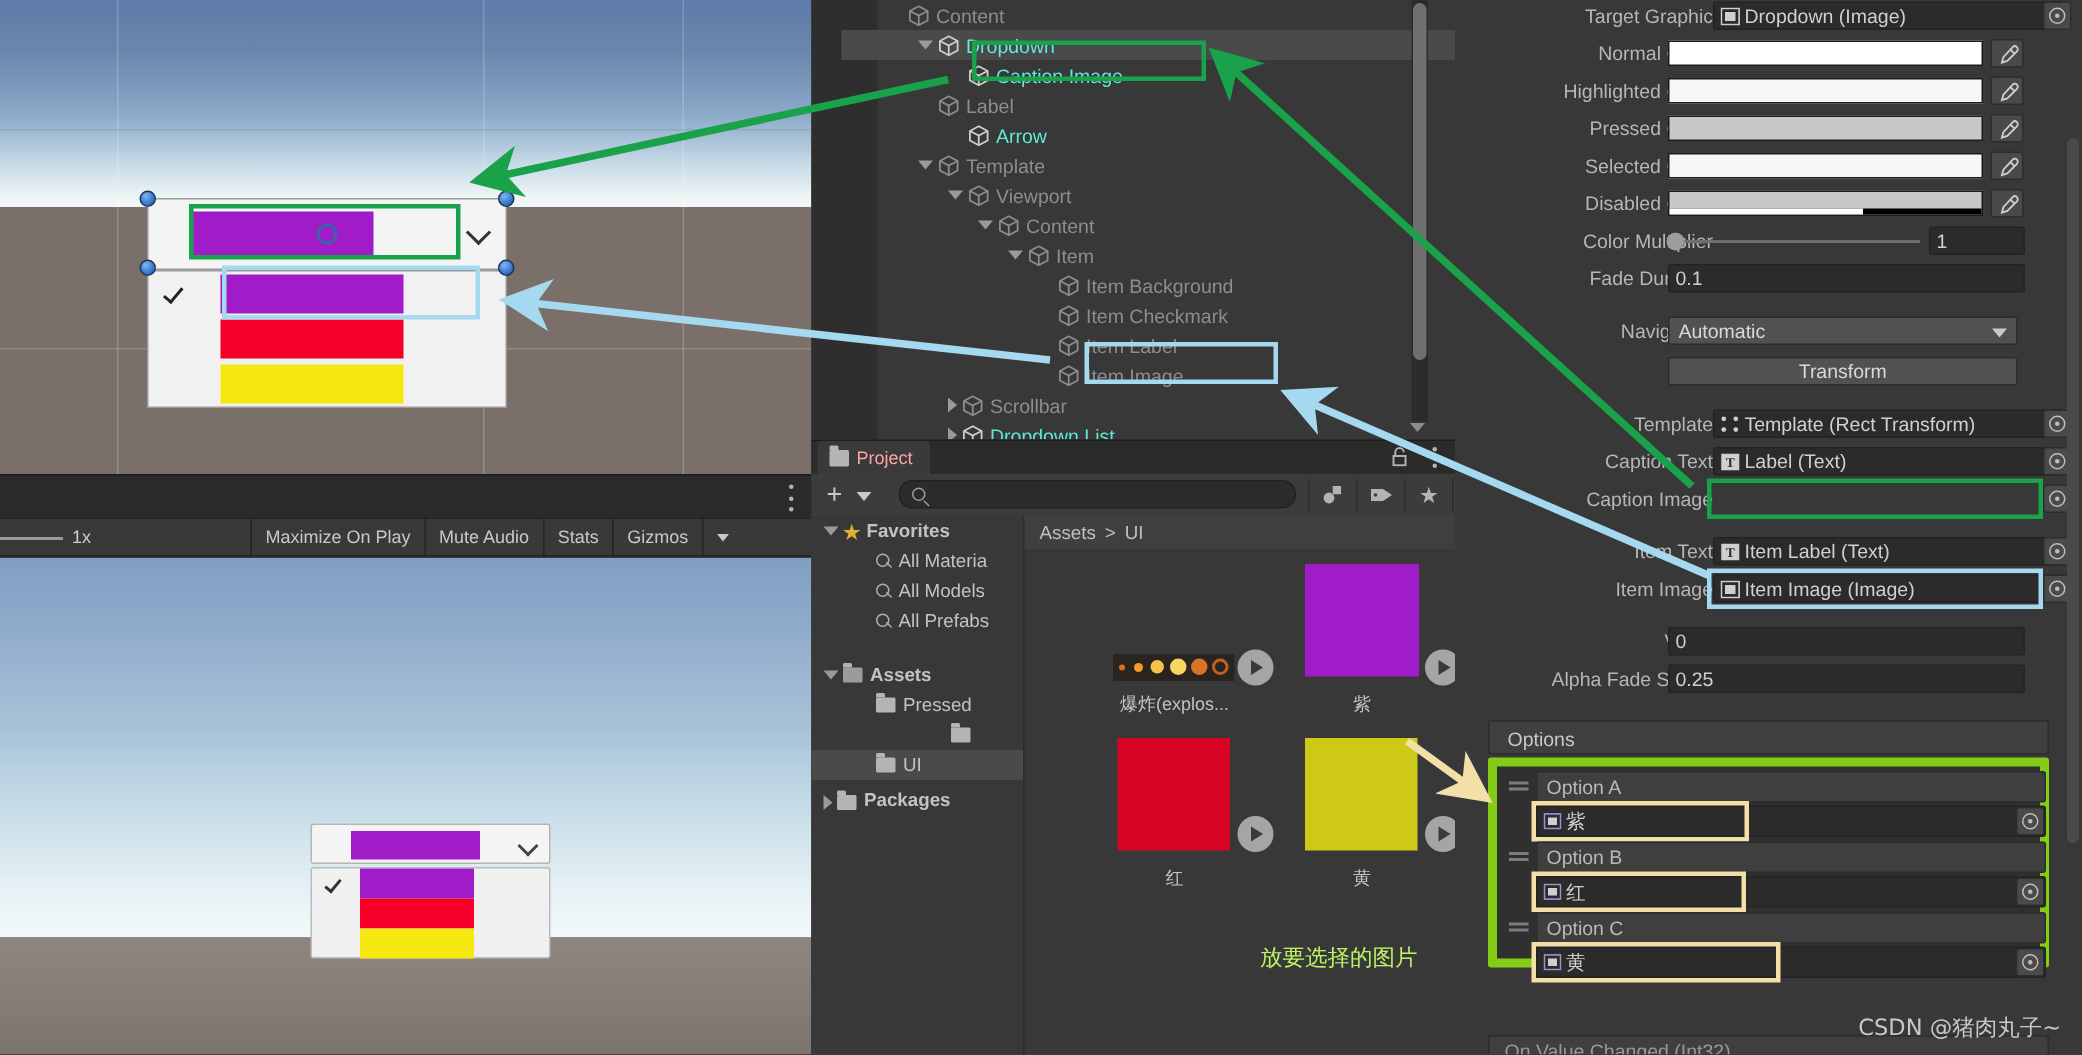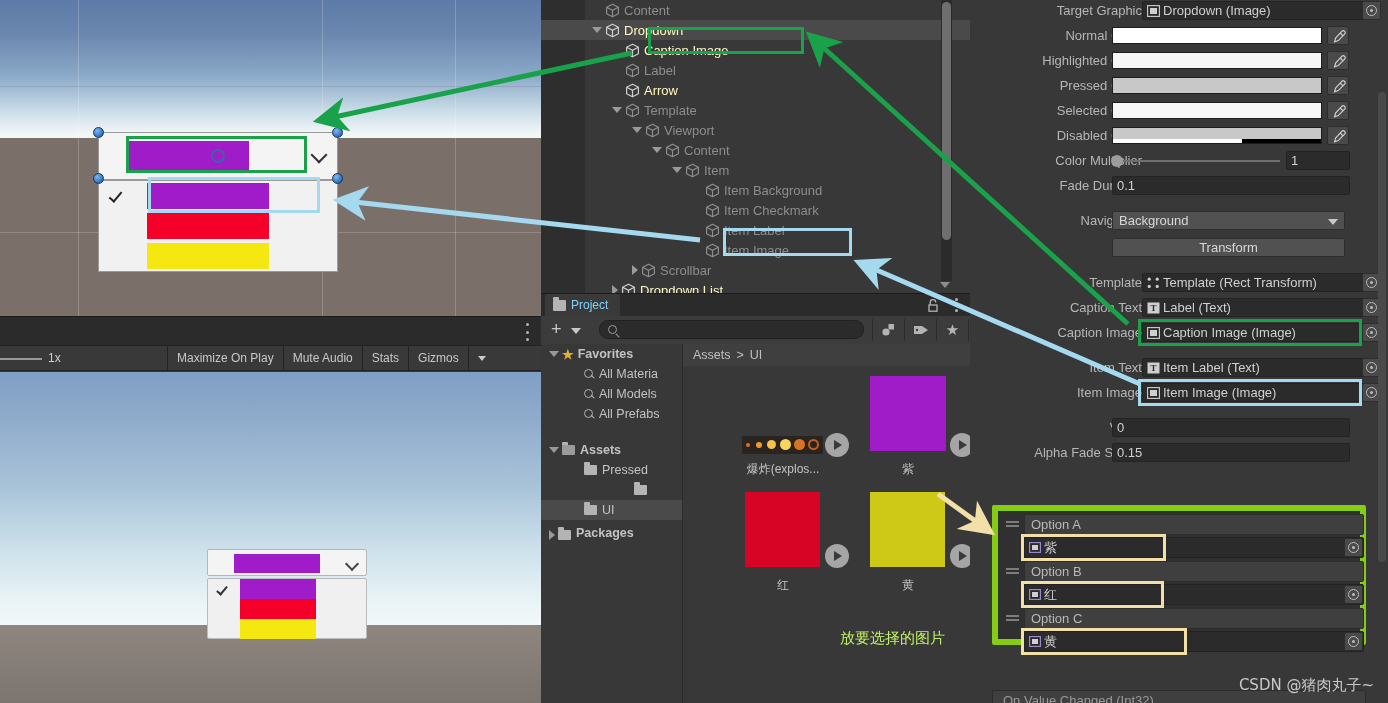--- a/index.html
+++ b/index.html
@@ -157,21 +157,21 @@
   }
   .hier-gutter {
     position: absolute; left: 0; top: 0; width: 44px; height: 293px; background: #2e2e2e;
   }
   .hier-row {
     position: absolute; left: 0; width: 429px; height: 20px;
     display: flex; align-items: center; font-size: 13px; color: #c3c3c3;
   }
   .hier-row.selected { background: #4a4a4a; }
   .hier-row.dim { color: #8d8d8d; }
-  .hier-row.bright { color: #fef9c3; }
+  .hier-row.bright { color: #5eead4; margin-left: 20px; }
   .tri {
     width: 0; height: 0; margin-right: 3px;
     border-left: 5px solid transparent; border-right: 5px solid transparent;
     border-top: 6px solid #9a9a9a;
   }
   .tri.right {
     border-left: 6px solid #9a9a9a; border-top: 5px solid transparent;
     border-bottom: 5px solid transparent; border-right: none;
   }
   .tri.empty { border: none; width: 10px; height: 0; }
@@ -196,21 +196,21 @@
   .project {
     position: absolute; left: 541px; top: 293px; width: 429px; height: 410px;
     background: #383838; border-top: 1px solid #1d1d1d;
   }
   .proj-tabbar {
     position: absolute; left: 0; top: 0; width: 429px; height: 22px; background: #2b2b2b;
   }
   .proj-tab {
     position: absolute; left: 4px; top: 0; height: 22px; padding: 0 12px 0 8px;
     background: #3a3a3a; display: flex; align-items: center; gap: 5px;
-    font-size: 12px; color: #7dd3fc; border-radius: 3px 3px 0 0;
+    font-size: 12px; color: #fca5a5; border-radius: 3px 3px 0 0;
   }
   .folder-ico {
     width: 13px; height: 11px; background: #b4b4b4; position: relative; border-radius: 1px;
   }
   .folder-ico::before {
     content: ""; position: absolute; left: 0; top: -3px; width: 6px; height: 3px;
     background: #b4b4b4; border-radius: 1px 1px 0 0;
   }
   .lock-ico {
     position: absolute; right: 32px; top: 4px; width: 10px; height: 13px;
@@ -921,21 +921,21 @@
           <div class="slider-knob"></div>
           <div class="num-field" style="left: 316px; width: 64px;">1</div>
         </div>
         <div class="insp-row" style="top: 175px;">
           <div class="insp-label">Fade Duration</div>
           <div class="insp-field" style="left: 142px; width: 238px;">0.1</div>
         </div>
         <div class="insp-row" style="top: 210px;">
           <div class="insp-label">Navigation</div>
           <div class="dd-field">
-            <span>Background</span>
+            <span>Automatic</span>
             <span class="caret"></span>
           </div>
         </div>
         <div class="insp-row" style="top: 237px;">
           <div class="btn-wide" style="top: 1px;">Transform</div>
         </div>
         <div class="insp-row" style="top: 272px;">
           <div class="insp-label">Template</div>
           <div class="insp-field wide">
             <span class="obj-ico"><svg width="13" height="12" viewBox="0 0 13 12">
@@ -958,27 +958,20 @@
                 <text x="6.5" y="9.3" font-size="9" font-family="Liberation Serif, serif" fill="#2b2b2b" text-anchor="middle" font-weight="bold">T</text>
               </svg></span>
             <span style="overflow: hidden; white-space: nowrap;">Label (Text)</span>
           </div>
           <div class="picker-btn">
             <span class="ring"></span>
           </div>
         </div>
         <div class="insp-row" style="top: 322px;">
           <div class="insp-label">Caption Image</div>
-          <div class="insp-field wide">
-            <span class="obj-ico"><svg width="13" height="12" viewBox="0 0 13 12">
-                <rect x="0.6" y="0.6" width="11.8" height="10.8" fill="none" stroke="#cfcfcf" stroke-width="1.1"></rect>
-                <rect x="3" y="3" width="7" height="6" fill="#cfcfcf"></rect>
-              </svg></span>
-            <span style="overflow: hidden; white-space: nowrap;">Caption Image (Image)</span>
-          </div>
           <div class="picker-btn">
             <span class="ring"></span>
           </div>
           <div class="hl-green" style="left: 168px; top: -3px; width: 224px; height: 27px;"></div>
         </div>
         <div class="insp-row" style="top: 357px;">
           <div class="insp-label">Item Text</div>
           <div class="insp-field wide">
             <span class="obj-ico"><svg width="13" height="12" viewBox="0 0 13 12">
                 <rect x="0.5" y="0.5" width="12" height="11" fill="#cfcfcf"></rect>
@@ -1003,24 +996,27 @@
             <span class="ring"></span>
           </div>
           <div class="hl-blue" style="left: 168px; top: -3px; width: 224px; height: 27px;"></div>
         </div>
         <div class="insp-row" style="top: 417px;">
           <div class="insp-label">Value</div>
           <div class="insp-field" style="left: 142px; width: 238px;">0</div>
         </div>
         <div class="insp-row" style="top: 442px;">
           <div class="insp-label">Alpha Fade Speed</div>
-          <div class="insp-field" style="left: 142px; width: 238px;">0.15</div>
-        </div>
-      </div>
-
+          <div class="insp-field" style="left: 142px; width: 238px;">0.25</div>
+        </div>
+      </div>
+
+    <div class="options-box" style="top:480px; height:23px;">
+      <div class="options-header">Options</div>
+    </div>
     <div class="opt-list" style="left:22px; top:505px; width:374px; height:140px; border:6px solid #84cc16; border-radius:2px;">
       <div id="opt-rows">
           <div class="drag-handle" style="left: 8px; top: 10px;">
             <i style="top:0"></i>
             <i style="top:4px"></i>
           </div>
           <div class="opt-name-field" style="left: 26px; top: 3px; width: 340px; height: 21px;">Option A</div>
           <div class="opt-img-field" style="left: 26px; top: 26px; width: 340px; height: 21px;">
             <span style="margin-right: 3px; display: inline-flex;">
               <svg width="12" height="11" viewBox="0 0 12 11">

